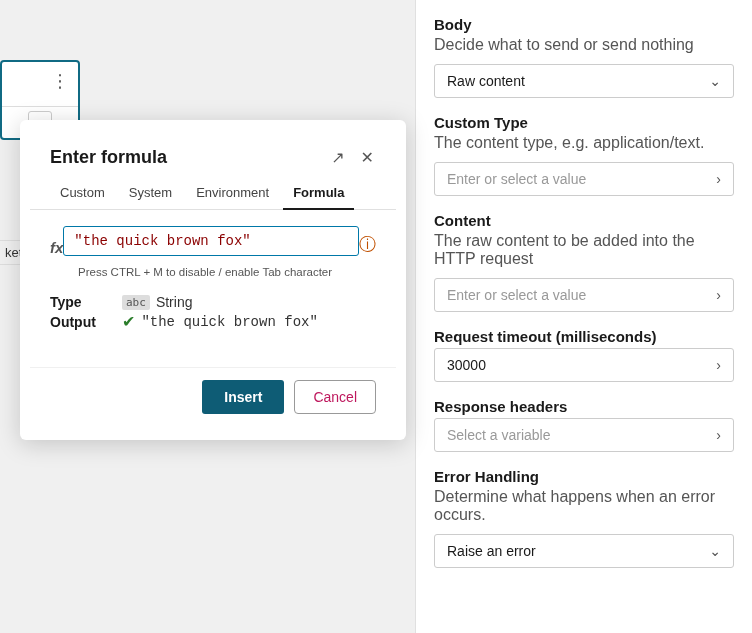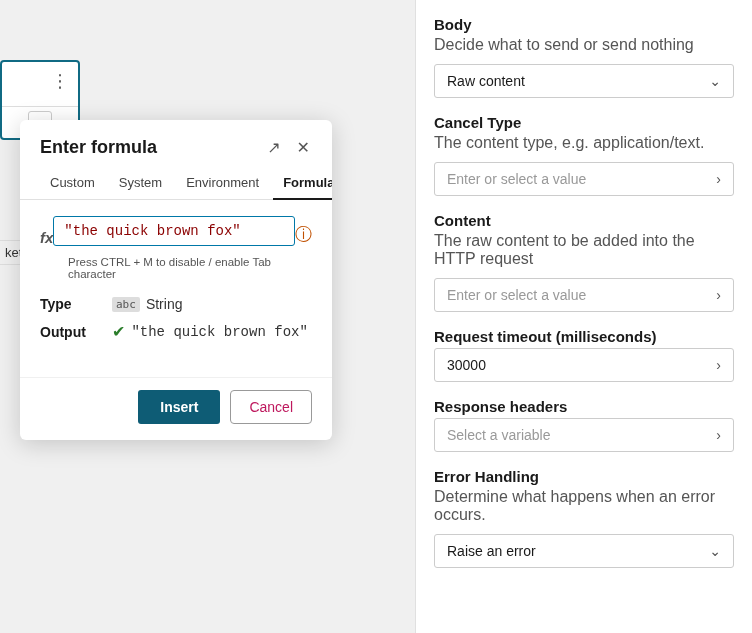--- a/index.html
+++ b/index.html
@@ -79,26 +79,26 @@
       color: #333;
       border: 1px solid #ddd;
       border-radius: 2px;
     }
 
     
     .dialog {
       position: absolute;
       left: 20px;
       top: 120px;
-      width: 312px;
+      width: 386px;
       background: white;
       border-radius: 6px;
       box-shadow: 0 4px 24px rgba(0,0,0,0.18);
       z-index: 10;
-      padding: 0;
+      padding: 10px;
       overflow: hidden;
     }
 
     .dialog-header {
       display: flex;
       align-items: center;
       justify-content: space-between;
       padding: 16px 20px 8px 20px;
     }
 
@@ -188,21 +188,21 @@
     .formula-hint {
       font-size: 11.5px;
       color: #555;
       margin-bottom: 16px;
       margin-left: 28px;
     }
 
     .formula-meta {
       display: flex;
       flex-direction: column;
-      gap: 10px;
+      gap: 2px;
       margin-bottom: 20px;
     }
 
     .meta-row {
       display: flex;
       align-items: center;
       gap: 12px;
     }
 
     .meta-label {
@@ -414,21 +414,21 @@
   <div class="section-block">
     <div class="section-title">Body</div>
     <div class="section-subtitle">Decide what to send or send nothing</div>
     <div class="dropdown-select">
       <span class="dropdown-text">Raw content</span>
       <span class="dropdown-arrow">⌄</span>
     </div>
   </div>
 
   <div class="section-block">
-    <div class="section-title">Cancel Type</div>
+    <div class="section-title">Custom Type</div>
     <div class="section-subtitle">The content type, e.g. application/text.</div>
     <div class="input-select">
       <span class="input-placeholder">Enter or select a value</span>
       <span class="input-chevron">›</span>
     </div>
   </div>
 
   <div class="section-block">
     <div class="section-title">Content</div>
     <div class="section-subtitle">The raw content to be added into the HTTP request</div>

